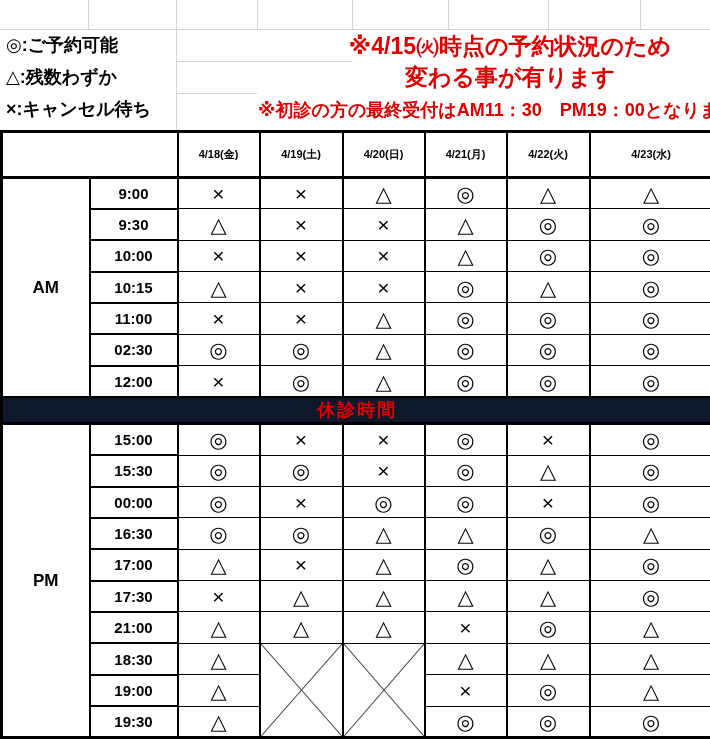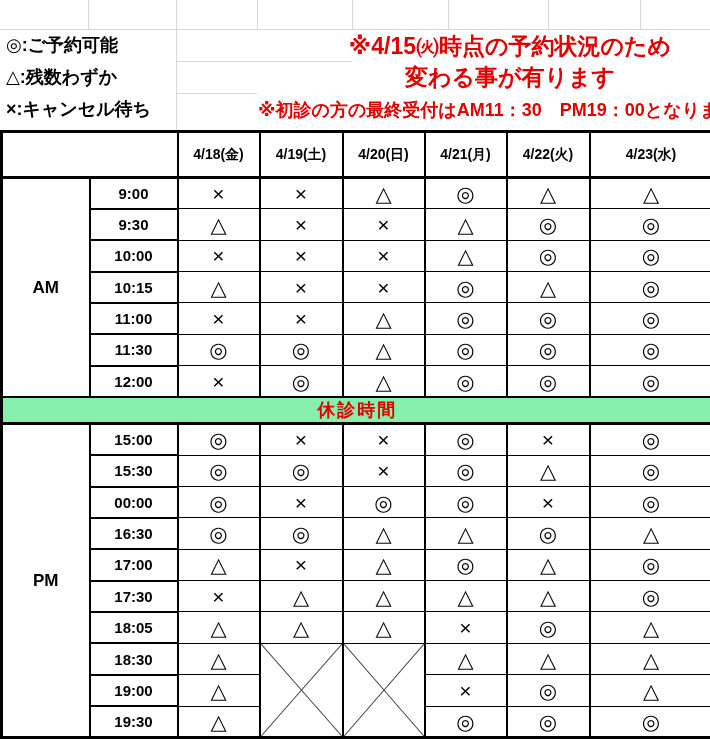--- a/index.html
+++ b/index.html
@@ -26,21 +26,21 @@
   
   table.sched{
     position:absolute;top:130px;left:0;width:710px;height:609px;
     border-collapse:collapse;table-layout:fixed;
     border-left:3px solid #000;border-top:3px solid #000;border-bottom:3px solid #000;
   }
   table.sched th,table.sched td{padding:0;vertical-align:middle;text-align:center;overflow:hidden;}
   th.corner{border:2px solid #000;border-top:3px solid #000;border-bottom:3px solid #000;}
   th.day{
     border:2px solid #000;border-top:3px solid #000;border-bottom:3px solid #000;
-    font-size:14px;font-weight:bold;white-space:nowrap;
+    font-size:11px;font-weight:bold;white-space:nowrap;
   }
   td.period{border:2px solid #000;font-size:17px;font-weight:bold;}
   td.time{border:2px solid #000;font-size:15px;font-weight:bold;}
   td.slot{
     border:1px solid #000;border-left-width:2px;border-right-width:2px;
     font-size:21px;line-height:1;
   }
   td.xout{position:relative;padding:0;}
   td.xout svg{position:absolute;top:0;left:0;width:100%;height:100%;display:block;}
   th.last,td.last{border-right:none;margin-left:20px;}
@@ -139,39 +139,39 @@
         <tr class="datarow">
           <td class="time">11:00</td>
           <td class="slot">×</td>
           <td class="slot">×</td>
           <td class="slot">△</td>
           <td class="slot">◎</td>
           <td class="slot">◎</td>
           <td class="slot last">◎</td>
         </tr>
         <tr class="datarow">
-          <td class="time">11:30</td>
+          <td class="time">02:30</td>
           <td class="slot">◎</td>
           <td class="slot">◎</td>
           <td class="slot">△</td>
           <td class="slot">◎</td>
           <td class="slot">◎</td>
           <td class="slot last">◎</td>
         </tr>
         <tr class="datarow">
           <td class="time">12:00</td>
           <td class="slot">×</td>
           <td class="slot">◎</td>
           <td class="slot">△</td>
           <td class="slot">◎</td>
           <td class="slot">◎</td>
           <td class="slot last">◎</td>
         </tr>
         <tr class="breakrow">
-          <td colspan="8" style="background: #86efac; color: rgb(224, 0, 0);">休診時間</td>
+          <td colspan="8" style="background: #0f172a; color: rgb(224, 0, 0);">休診時間</td>
         </tr>
         <tr class="datarow">
           <td class="period" rowspan="10">PM</td>
           <td class="time">15:00</td>
           <td class="slot">◎</td>
           <td class="slot">×</td>
           <td class="slot">×</td>
           <td class="slot">◎</td>
           <td class="slot">×</td>
           <td class="slot last">◎</td>
@@ -215,21 +215,21 @@
         <tr class="datarow">
           <td class="time">17:30</td>
           <td class="slot">×</td>
           <td class="slot">△</td>
           <td class="slot">△</td>
           <td class="slot">△</td>
           <td class="slot">△</td>
           <td class="slot last">◎</td>
         </tr>
         <tr class="datarow">
-          <td class="time">18:05</td>
+          <td class="time">21:00</td>
           <td class="slot">△</td>
           <td class="slot">△</td>
           <td class="slot">△</td>
           <td class="slot">×</td>
           <td class="slot">◎</td>
           <td class="slot last">△</td>
         </tr>
         <tr class="datarow">
           <td class="time">18:30</td>
           <td class="slot">△</td>

